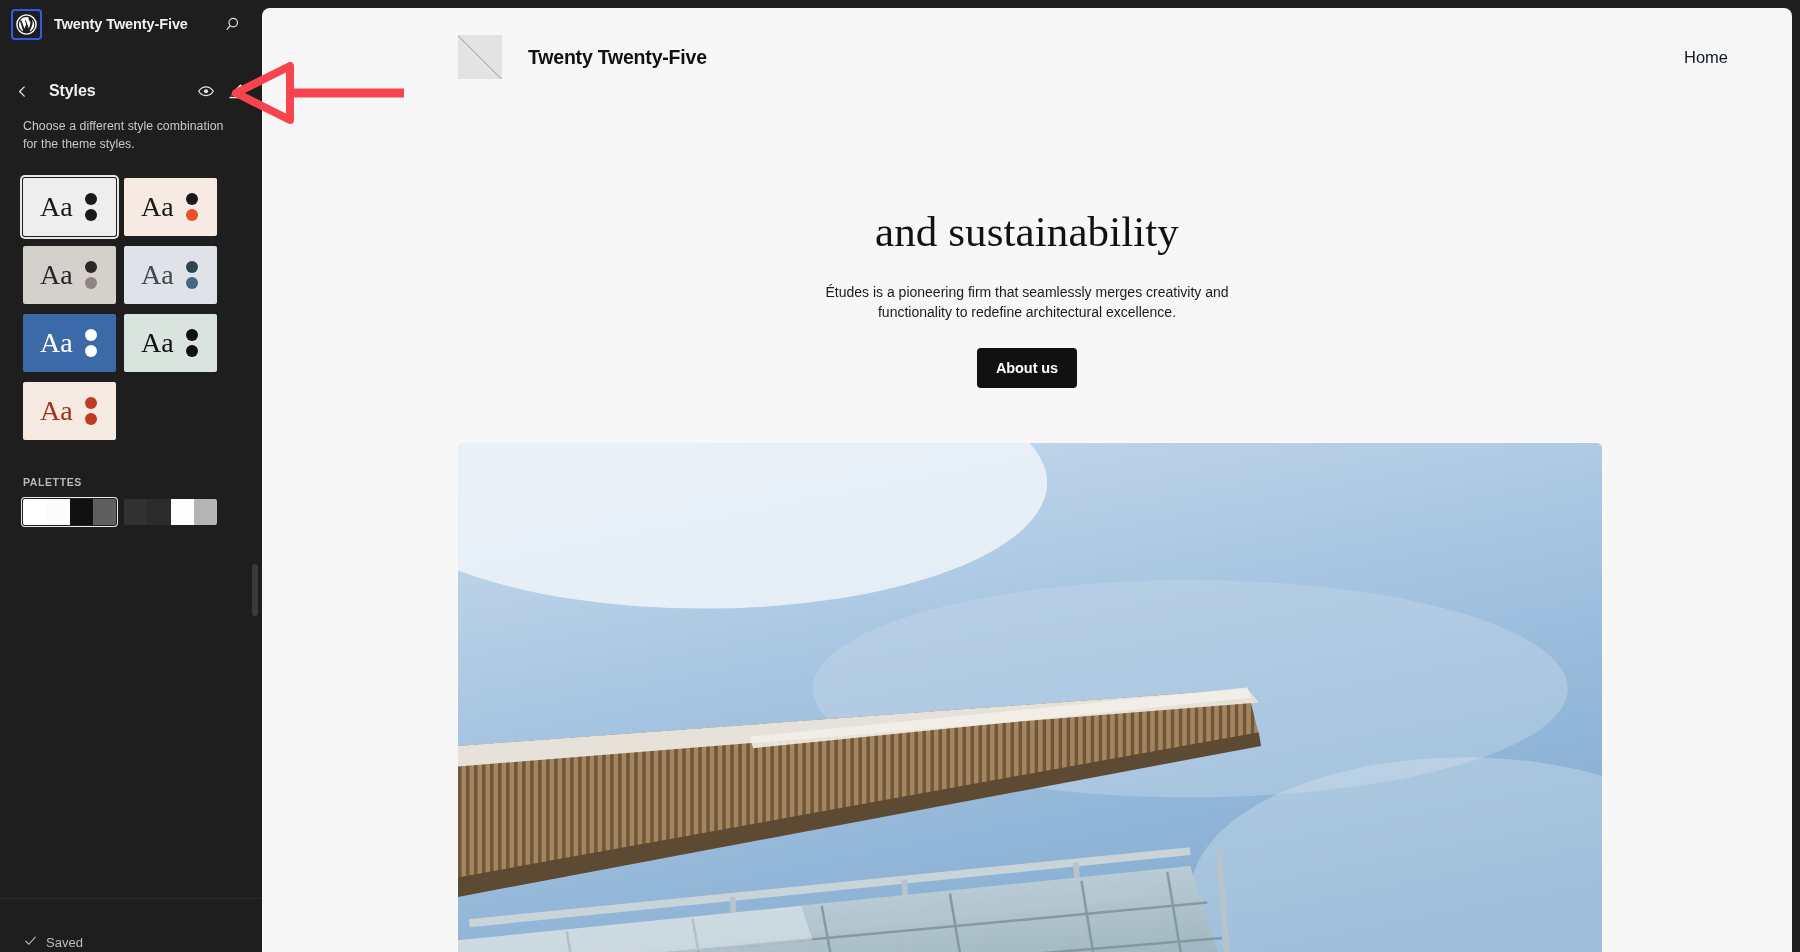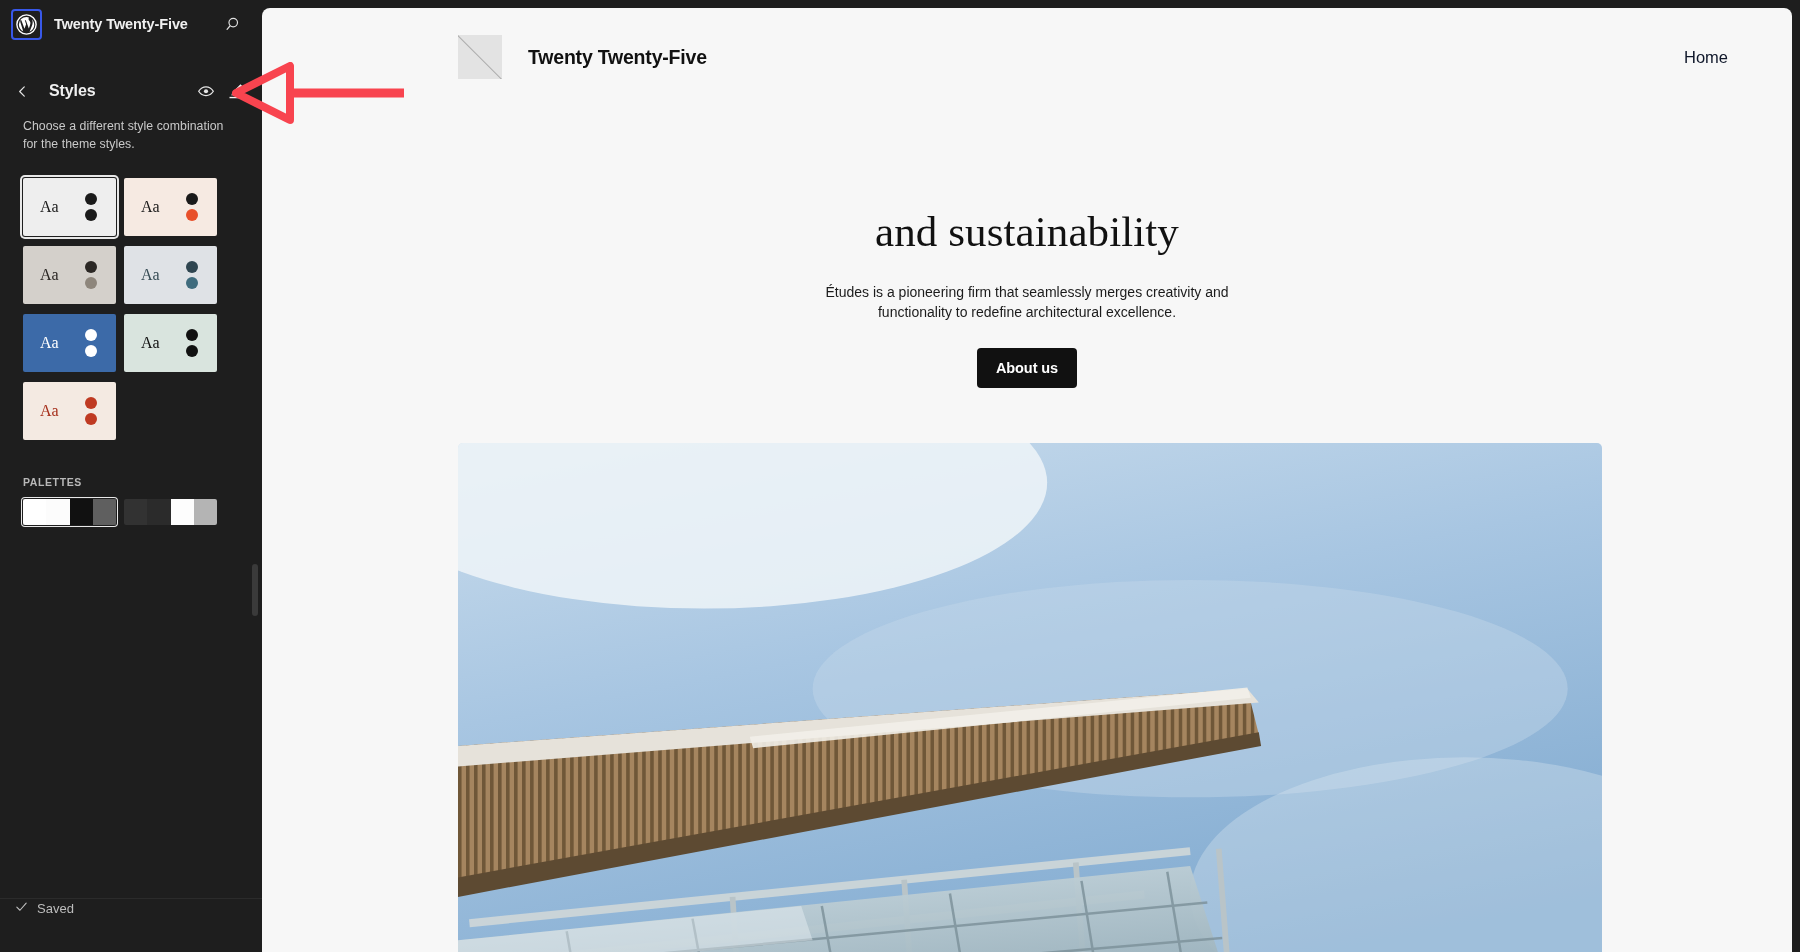--- a/index.html
+++ b/index.html
@@ -138,21 +138,21 @@
     display: flex;
     align-items: center;
     cursor: pointer;
     padding-left: 17px;
     overflow: hidden;
   }
   .variation-card.selected {
     box-shadow: 0 0 0 1px #1e1e1e, 0 0 0 3px #e8e8e8;
   }
   .variation-aa {
-    font-size: 16px;
+    font-size: 28px;
     line-height: 1;
   }
   .variation-dots {
     position: absolute;
     left: 62px;
     top: 50%;
     transform: translateY(-50%);
     display: flex;
     flex-direction: column;
     gap: 4px;
@@ -201,22 +201,22 @@
     background: #3a3a3a;
     cursor: pointer;
   }
 
   
   .panel-footer {
     height: 54px;
     flex: 0 0 54px;
     border-top: 1px solid #2b2b2b;
     display: flex;
-    align-items: flex-start;
-    padding-left: 14px;
+    align-items: flex-end;
+    padding-left: 23px;
   }
   .saved-wrap {
     display: flex;
     align-items: center;
     gap: 8px;
     cursor: pointer;
   }
   .saved-text {
     color: #bdbdbd;
     font-size: 13px;

